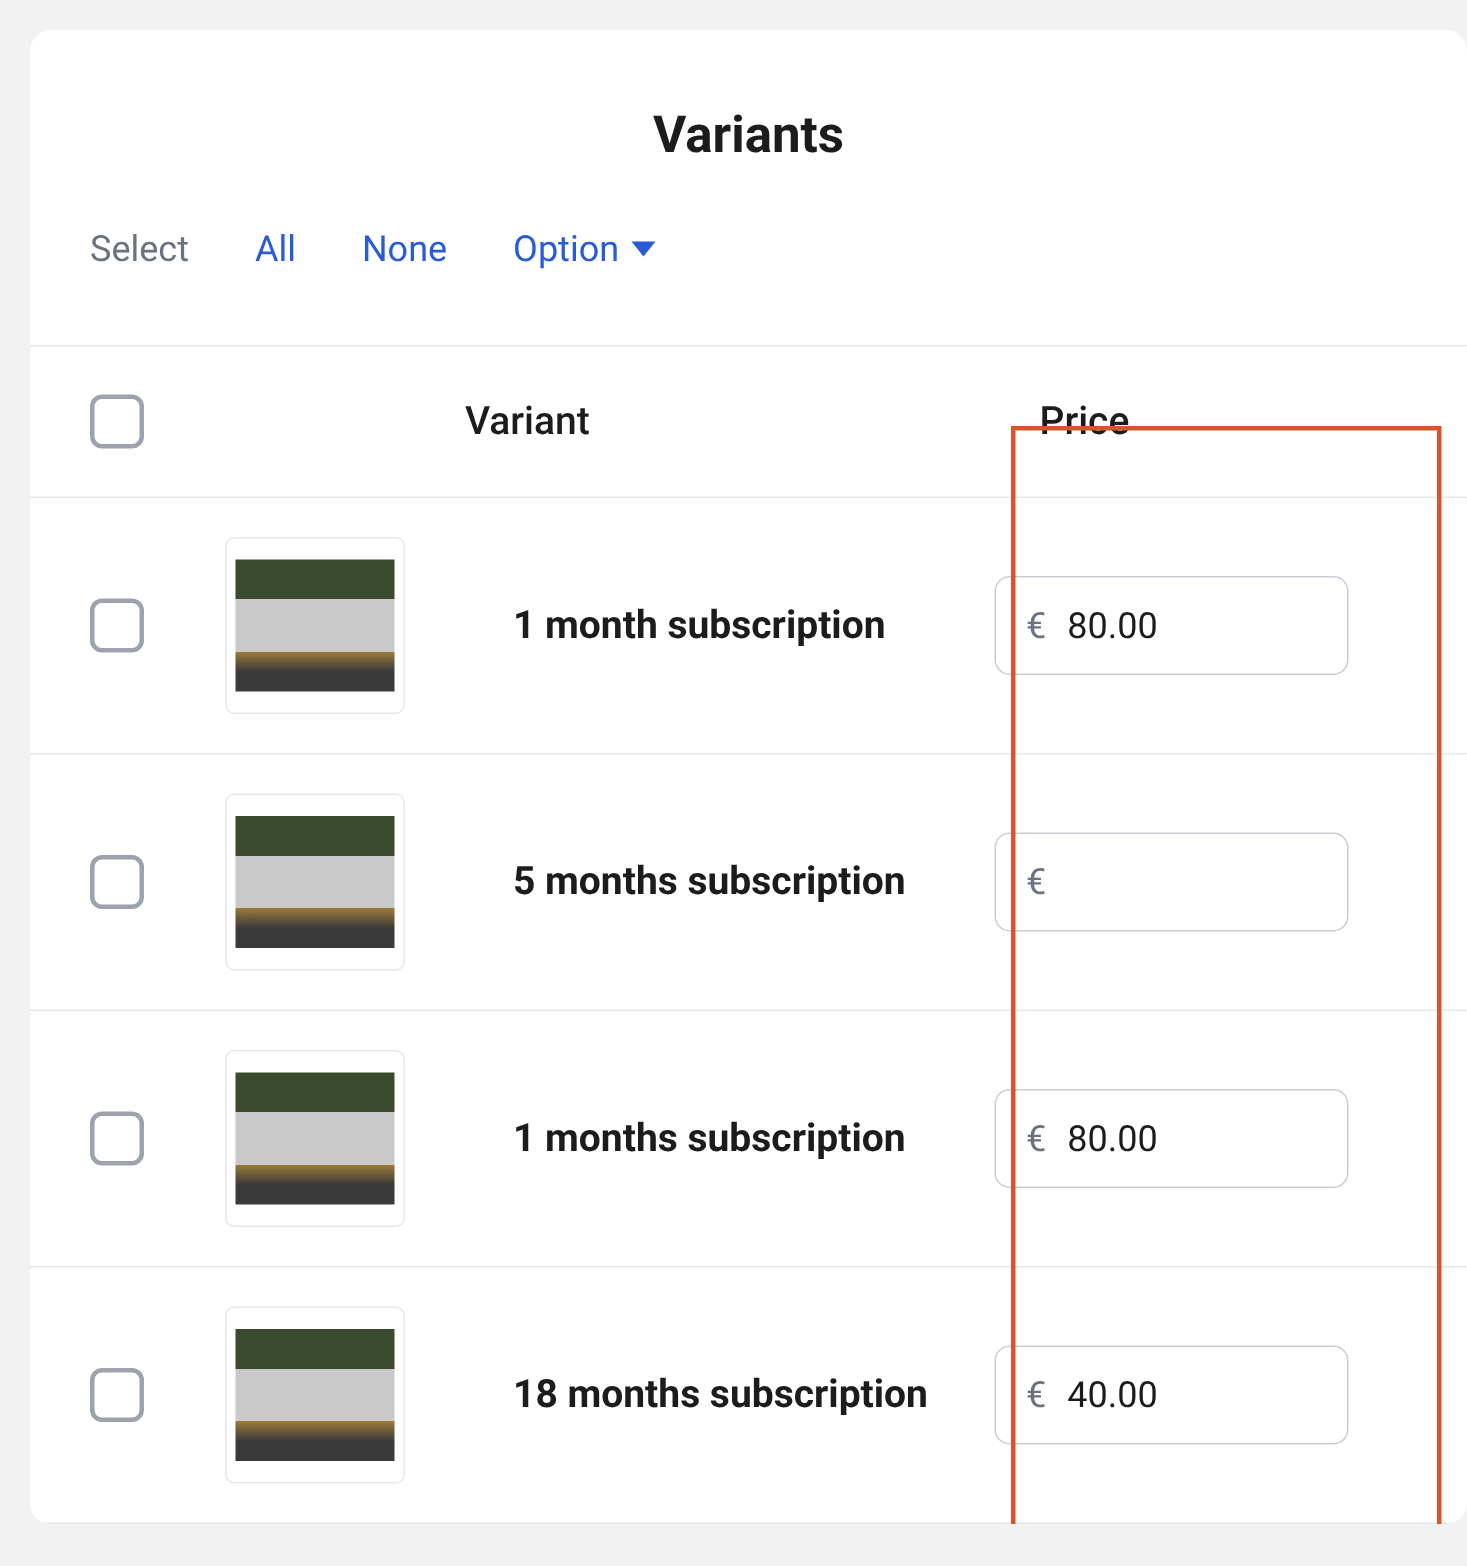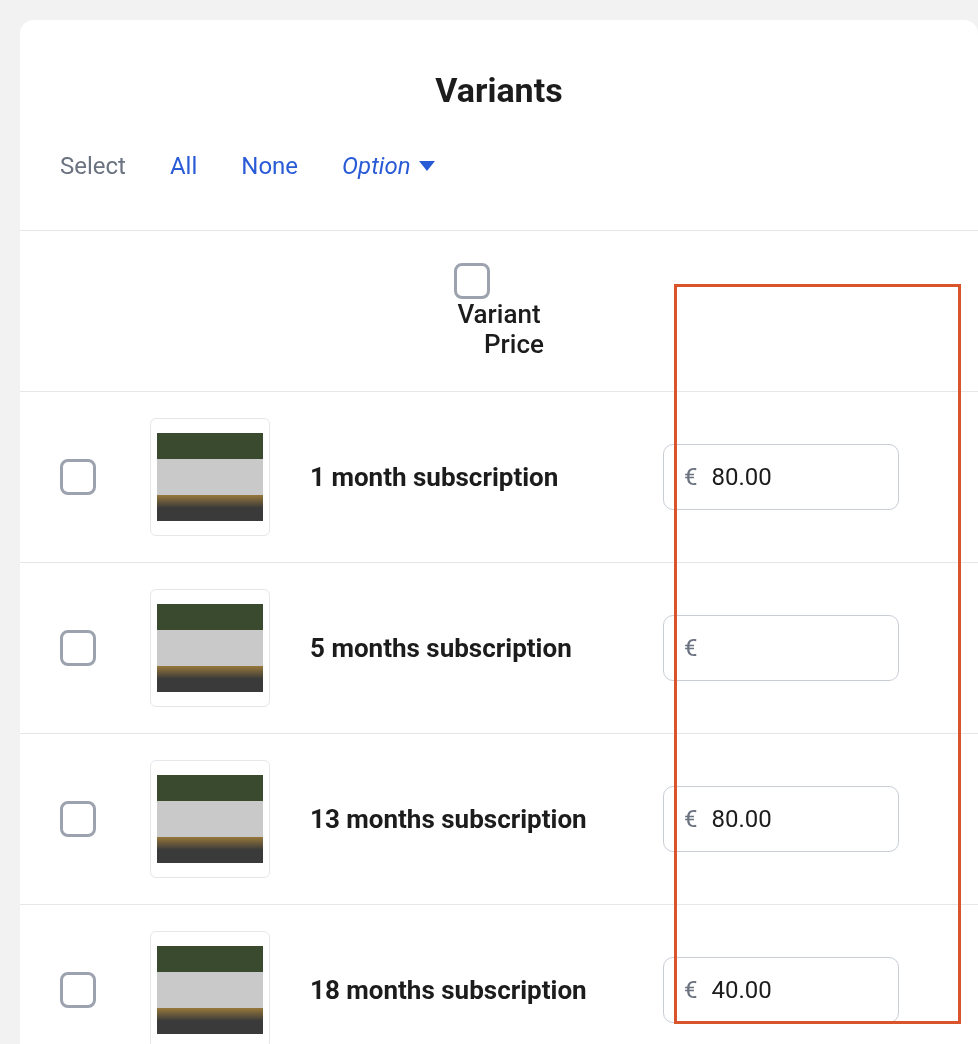--- a/index.html
+++ b/index.html
@@ -42,69 +42,67 @@
     .select-link {
       color: #2a5bd7;
       cursor: pointer;
     }
     .option-drop {
       color: #2a5bd7;
       cursor: pointer;
       display: inline-flex;
       align-items: center;
       gap: 8px;
-      font-style: italic;
     }
     .caret-down {
       width: 0;
       height: 0;
       border-left: 8px solid transparent;
       border-right: 8px solid transparent;
       border-top: 10px solid #2a5bd7;
     }
     .table-head-row {
       display: flex;
       align-items: center;
       border-top: 1px solid #e5e7eb;
       border-bottom: 1px solid #e5e7eb;
       padding: 32px 40px;
-      flex-direction: column;
     }
     .col-checkbox {
       width: 90px;
       flex-shrink: 0;
     }
     .col-thumb {
       width: 160px;
       flex-shrink: 0;
     }
     .col-variant {
       flex: 1;
       font-size: 26px;
       color: #1c1c1c;
       padding-right: 20px;
+      margin-left: 32px;
     }
     .col-variant-head {
       flex: 1;
       font-size: 26px;
       color: #1c1c1c;
       font-weight: 500;
     }
     .col-price {
       width: 275px;
       flex-shrink: 0;
     }
     .col-price-head {
       width: 275px;
       flex-shrink: 0;
       font-size: 26px;
       color: #1c1c1c;
       font-weight: 500;
       padding-left: 30px;
-      text-align: center;
     }
     .variant-row {
       display: flex;
       align-items: center;
       border-bottom: 1px solid #e5e7eb;
       padding: 26px 40px;
     }
     .checkbox {
       width: 36px;
       height: 36px;
@@ -237,21 +235,21 @@
     <div class="variant-row">
       <div class="col-checkbox">
         <div class="checkbox"></div>
       </div>
       <div class="col-thumb">
         <div class="thumb">
             <div class="thumb-inner"></div>
           </div>
       </div>
       <div class="col-variant">
-        <div class="variant-name">13 months subscription</div>
+        <div class="variant-name">1 months subscription</div>
       </div>
       <div class="col-price">
         <div class="price-input-wrap">
           <span class="currency">€</span>
           <span class="price-value">80.00</span>
         </div>
       </div>
     </div>
 
     <div class="variant-row">

